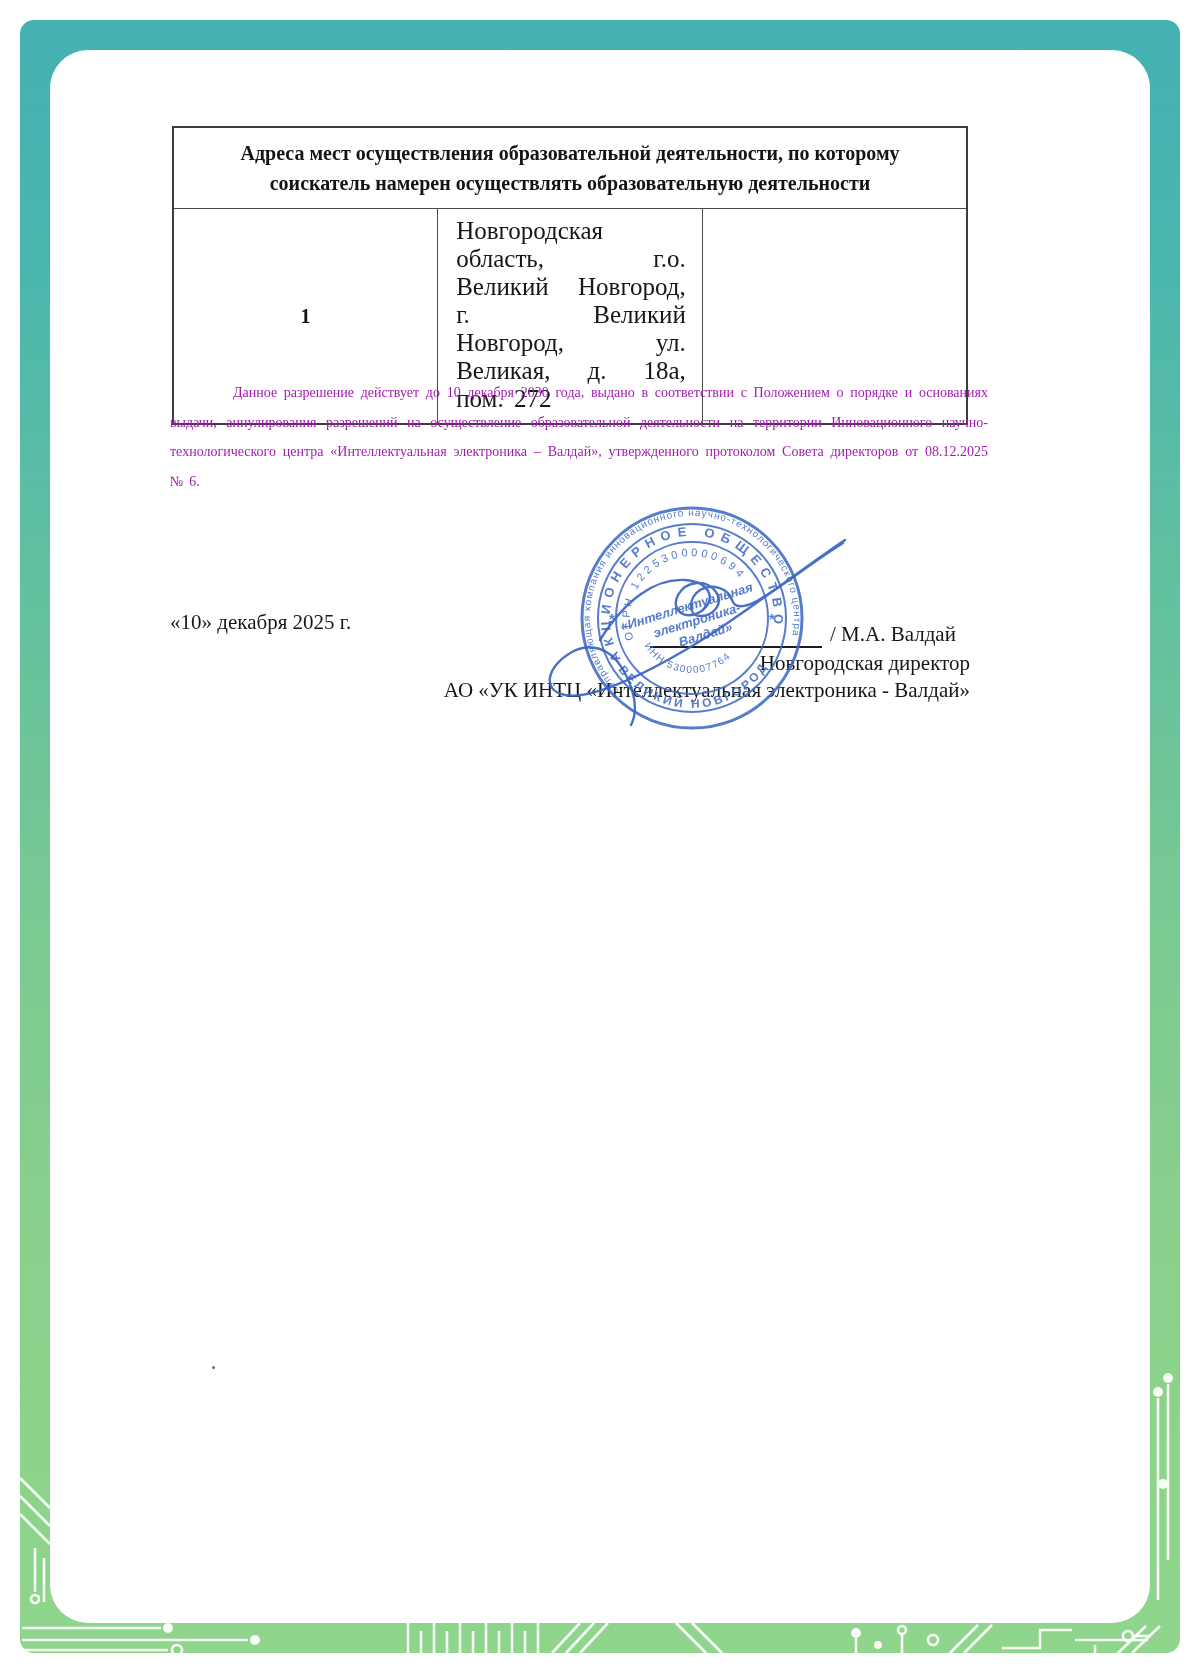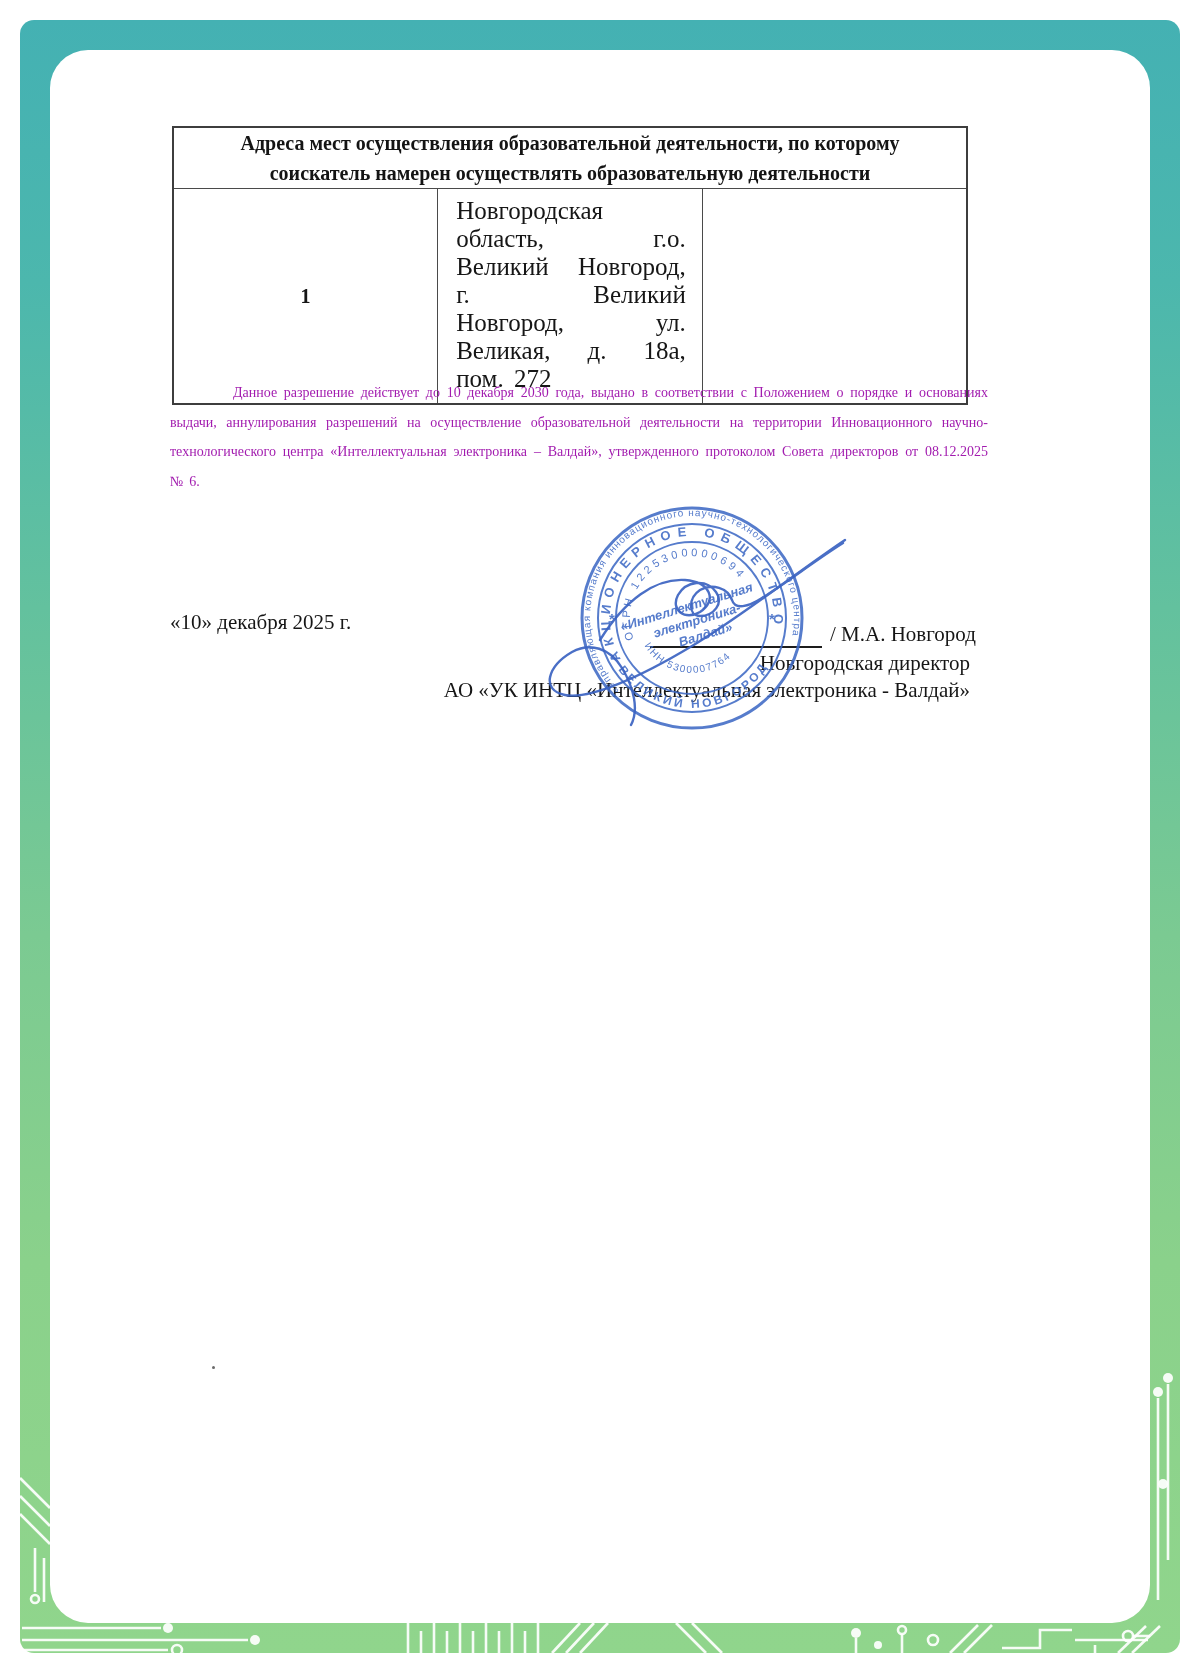--- a/index.html
+++ b/index.html
@@ -10,21 +10,21 @@
   .frame{position:absolute;left:20px;top:20px;width:1160px;height:1633px;border-radius:14px;
          background:linear-gradient(180deg,#44b1b3 0%,#4cb7ad 16%,#63c19e 36%,#7bca92 56%,#8ad18b 76%,#90d58c 100%);}
   .frame-inner{position:absolute;left:30px;top:30px;width:1100px;height:1573px;background:#ffffff;border-radius:38px;}
   .overlay{position:absolute;left:0;top:0;width:1200px;height:1675px;pointer-events:none;}
 
   
   .addr-table{position:absolute;left:172px;top:126px;width:796px;border-collapse:collapse;
               table-layout:fixed;border:2.5px solid #3d3d3d;}
   .addr-table th,.addr-table td{border:1.6px solid #4a4a4a;font-family:"Liberation Serif",serif;}
   .addr-table th{font-size:20px;font-weight:bold;text-align:center;line-height:30px;
-                 padding:0 12px;white-space:pre-line;color:#141414;}
+                 padding:10px 12px;white-space:pre-line;color:#141414;}
   .c-num{width:120px;text-align:center;font-size:20px;font-weight:bold;vertical-align:middle;}
   .c-addr{font-size:25px;font-weight:normal;line-height:28px;padding:8px 16px 10px 18px;
           text-align:justify;word-spacing:4px;vertical-align:middle;}
   .c-note{width:98px;}
   .addr-row{height:78px;}
 
   
   .body-par{position:absolute;left:170px;top:364px;width:818px;font-size:14px;line-height:29.6px;
             text-align:justify;text-indent:63px;word-spacing:2.5px;color:#a21caf;}
 
@@ -123,21 +123,21 @@
         <td class="c-addr">Новгородская область, г.о. Великий Новгород, г. Великий Новгород, ул. Великая, д. 18а, пом. 272</td>
         <td class="c-note"></td>
       </tr>
     </tbody>
   </table>
 
   <p class="body-par">Данное разрешение действует до 10 декабря 2030 года, выдано в соответствии с Положением о порядке и основаниях выдачи, аннулирования разрешений на осуществление образовательной деятельности на территории Инновационного научно-технологического центра «Интеллектуальная электроника – Валдай», утвержденного протоколом Совета директоров от 08.12.2025 № 6.</p>
 
   <div class="date-line">«10» декабря 2025 г.</div>
   <div class="sig-underline"></div>
-  <div class="sig-name">/ М.А. Новгород</div>
+  <div class="sig-name">/ М.А. Валдай</div>
   <div class="sig-title">Новгородская директор</div>
   <div class="sig-org">АО «УК ИНТЦ «Интеллектуальная электроника - Валдай»</div>
 
   <svg class="stamp-svg" viewBox="0 0 240 240">
     <defs>
       <path id="outerRing" d="M 47.9 192.1 A 102 102 0 1 1 192.1 192.1"></path>
       <path id="ringTop" d="M 49 161 A 82 82 0 1 1 191 161"></path>
       <path id="ringBottom" d="M 46.3 171.6 A 90 90 0 0 0 193.7 171.6"></path>
       <path id="ogrnArc" d="M 61.7 141.2 A 62 62 0 1 1 178.3 141.2"></path>
       <path id="innArc" d="M 72.4 147.5 A 55 55 0 0 0 167.6 147.5"></path>

